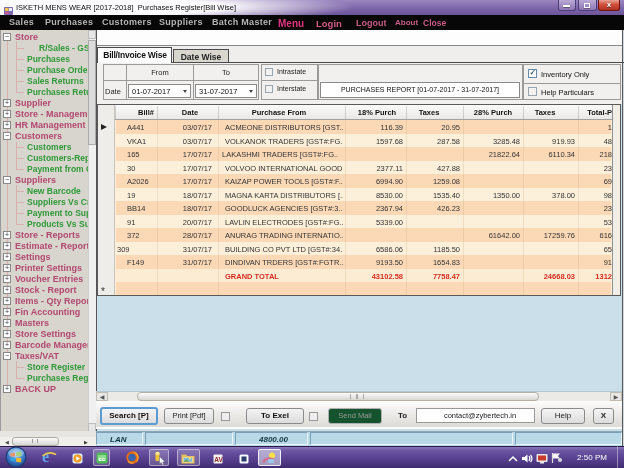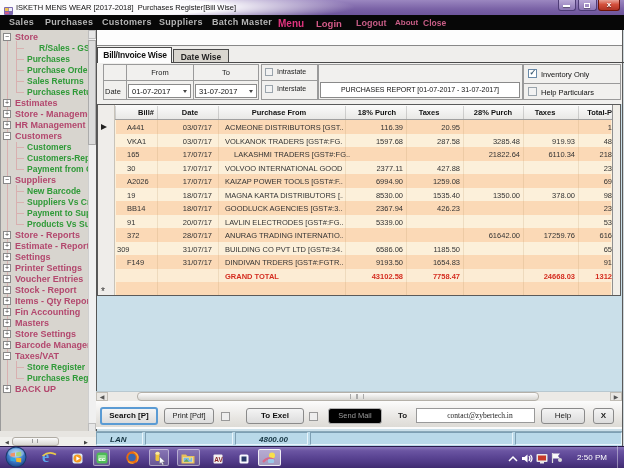--- a/index.html
+++ b/index.html
@@ -41,21 +41,21 @@
 <div class="ab" style="left:39px;top:42.5px;width:61px;height:11px;overflow:hidden;font-size:8.5px;font-weight:bold;color:#2f9a38;white-space:nowrap;line-height:11px;">R/Sales - GST</div>
 <div class="ab" style="left:16px;top:47.5px;width:8px;height:1px;background:#d8b0b0;"></div>
 <div class="ab" style="left:27px;top:53.5px;width:61px;height:11px;overflow:hidden;font-size:8.5px;font-weight:bold;color:#2f9a38;white-space:nowrap;line-height:11px;">Purchases</div>
 <div class="ab" style="left:16px;top:58.5px;width:8px;height:1px;background:#d8b0b0;"></div>
 <div class="ab" style="left:27px;top:64.5px;width:61px;height:11px;overflow:hidden;font-size:8.5px;font-weight:bold;color:#2f9a38;white-space:nowrap;line-height:11px;">Purchase Orders</div>
 <div class="ab" style="left:16px;top:69.5px;width:8px;height:1px;background:#d8b0b0;"></div>
 <div class="ab" style="left:27px;top:75.5px;width:61px;height:11px;overflow:hidden;font-size:8.5px;font-weight:bold;color:#2f9a38;white-space:nowrap;line-height:11px;">Sales Returns</div>
 <div class="ab" style="left:16px;top:80.5px;width:8px;height:1px;background:#d8b0b0;"></div>
 <div class="ab" style="left:27px;top:86.5px;width:61px;height:11px;overflow:hidden;font-size:8.5px;font-weight:bold;color:#2f9a38;white-space:nowrap;line-height:11px;">Purchases Returns</div>
 <div class="ab" style="left:16px;top:91.5px;width:8px;height:1px;background:#d8b0b0;"></div>
-<div class="ab" style="left:15px;top:97.5px;width:73px;height:11px;overflow:hidden;font-size:9px;font-weight:bold;color:#b3486e;white-space:nowrap;line-height:11px;">Estimates</div>
+<div class="ab" style="left:15px;top:97.5px;width:73px;height:11px;overflow:hidden;font-size:9px;font-weight:bold;color:#b3486e;white-space:nowrap;line-height:11px;">Supplier</div>
 <div class="ab" style="left:3px;top:98.5px;width:8px;height:8px;border:1px solid #888;background:#fff;font-size:7px;line-height:6px;text-align:center;color:#333;z-index:2;">+</div>
 <div class="ab" style="left:15px;top:108.5px;width:73px;height:11px;overflow:hidden;font-size:9px;font-weight:bold;color:#b3486e;white-space:nowrap;line-height:11px;">Store - Management</div>
 <div class="ab" style="left:3px;top:109.5px;width:8px;height:8px;border:1px solid #888;background:#fff;font-size:7px;line-height:6px;text-align:center;color:#333;z-index:2;">+</div>
 <div class="ab" style="left:15px;top:119.5px;width:73px;height:11px;overflow:hidden;font-size:9px;font-weight:bold;color:#b3486e;white-space:nowrap;line-height:11px;">HR Management</div>
 <div class="ab" style="left:3px;top:120.5px;width:8px;height:8px;border:1px solid #888;background:#fff;font-size:7px;line-height:6px;text-align:center;color:#333;z-index:2;">+</div>
 <div class="ab" style="left:15px;top:130.5px;width:73px;height:11px;overflow:hidden;font-size:9px;font-weight:bold;color:#b3486e;white-space:nowrap;line-height:11px;">Customers</div>
 <div class="ab" style="left:3px;top:131.5px;width:8px;height:8px;border:1px solid #888;background:#fff;font-size:7px;line-height:6px;text-align:center;color:#333;z-index:2;">−</div>
 <div class="ab" style="left:27px;top:141.5px;width:61px;height:11px;overflow:hidden;font-size:8.5px;font-weight:bold;color:#2f9a38;white-space:nowrap;line-height:11px;">Customers</div>
 <div class="ab" style="left:16px;top:146.5px;width:8px;height:1px;background:#d8b0b0;"></div>
 <div class="ab" style="left:27px;top:152.5px;width:61px;height:11px;overflow:hidden;font-size:8.5px;font-weight:bold;color:#2f9a38;white-space:nowrap;line-height:11px;">Customers-Reports</div>
@@ -190,21 +190,21 @@
 <div class="ab" style="left:172px;top:136.5px;width:40px;text-align:right;font-size:7.5px;color:#333;">03/07/17</div>
 <div class="ab" style="left:225px;top:136.5px;width:118px;overflow:hidden;white-space:nowrap;font-size:7.5px;color:#333;">VOLKANOK TRADERS [GST#:FG...</div>
 <div class="ab" style="left:333px;top:136.5px;width:70px;text-align:right;font-size:7.5px;color:#333;">1597.68</div>
 <div class="ab" style="left:390px;top:136.5px;width:70px;text-align:right;font-size:7.5px;color:#333;">287.58</div>
 <div class="ab" style="left:450px;top:136.5px;width:70px;text-align:right;font-size:7.5px;color:#333;">3285.48</div>
 <div class="ab" style="left:505px;top:136.5px;width:70px;text-align:right;font-size:7.5px;color:#333;">919.93</div>
 <div class="ab" style="left:582px;top:136.5px;width:30px;text-align:right;font-size:7.5px;color:#333;">48</div>
 <div class="ab" style="left:116px;top:147.0px;width:495px;height:13.5px;background:#fbd9b6;"></div>
 <div class="ab" style="left:127px;top:150.0px;font-size:7.5px;color:#333;">165</div>
 <div class="ab" style="left:172px;top:150.0px;width:40px;text-align:right;font-size:7.5px;color:#333;">17/07/17</div>
-<div class="ab" style="left:234px;top:150.0px;width:118px;overflow:hidden;white-space:nowrap;font-size:7.5px;color:#333;">LAKASHMI TRADERS [GST#:FG..</div>
+<div class="ab" style="left:222px;top:150.0px;width:118px;overflow:hidden;white-space:nowrap;font-size:7.5px;color:#333;">LAKASHMI TRADERS [GST#:FG..</div>
 <div class="ab" style="left:450px;top:150.0px;width:70px;text-align:right;font-size:7.5px;color:#333;">21822.64</div>
 <div class="ab" style="left:505px;top:150.0px;width:70px;text-align:right;font-size:7.5px;color:#333;">6110.34</div>
 <div class="ab" style="left:582px;top:150.0px;width:30px;text-align:right;font-size:7.5px;color:#333;">218</div>
 <div class="ab" style="left:116px;top:160.5px;width:495px;height:13.5px;background:#fcf0da;"></div>
 <div class="ab" style="left:127px;top:163.5px;font-size:7.5px;color:#333;">30</div>
 <div class="ab" style="left:172px;top:163.5px;width:40px;text-align:right;font-size:7.5px;color:#333;">17/07/17</div>
 <div class="ab" style="left:225px;top:163.5px;width:118px;overflow:hidden;white-space:nowrap;font-size:7.5px;color:#333;">VOLVOO INTERNATIONAL GOOD...</div>
 <div class="ab" style="left:333px;top:163.5px;width:70px;text-align:right;font-size:7.5px;color:#333;">2377.11</div>
 <div class="ab" style="left:390px;top:163.5px;width:70px;text-align:right;font-size:7.5px;color:#333;">427.88</div>
 <div class="ab" style="left:582px;top:163.5px;width:30px;text-align:right;font-size:7.5px;color:#333;">23</div>
@@ -283,24 +283,24 @@
 <div class="ab" style="left:610px;top:392px;width:12px;height:9px;background:#e9e7e3;border:1px solid #c0bcb4;font-size:6px;line-height:8px;text-align:center;color:#555;">▶</div>
 <div class="ab" style="left:137px;top:392px;width:402px;height:9px;background:linear-gradient(#fdfdfd,#d8d6d2);border:1px solid #b4b0a8;border-radius:4px;"></div>
 <div class="ab" style="left:350px;top:394px;width:14px;height:5px;border-left:1px solid #aaa;border-right:1px solid #aaa;background:linear-gradient(90deg,transparent 45%,#aaa 45%,#aaa 55%,transparent 55%);"></div>
 
 <div class="ab" style="left:96px;top:401px;width:528px;height:28px;background:linear-gradient(#fcfcfc,#e6e4e0 70%,#dddbd6);border-bottom:2px solid #fbfbfb;"></div>
 <div class="ab" style="left:100px;top:407px;width:58px;height:18px;background:linear-gradient(#f4f4f4,#dcdcdc);border:2px solid #5a9bd4;border-radius:3px;font-size:8px;font-weight:bold;color:#111;text-align:center;line-height:14px;">Search [P]</div>
 <div class="ab" style="left:164px;top:408px;width:50px;height:16px;background:linear-gradient(#f4f4f4,#dcdcdc);border:1px solid #8a8a8a;border-radius:3px;font-size:7.5px;color:#222;text-align:center;line-height:14px;">Print [Pdf]</div>
 <div class="ab" style="left:221px;top:412px;width:9px;height:9px;background:#eee;border:1px solid #999;"></div>
 <div class="ab" style="left:246px;top:408px;width:58px;height:16px;background:linear-gradient(#f4f4f4,#dcdcdc);border:1px solid #8a8a8a;border-radius:3px;font-size:8px;font-weight:bold;color:#111;text-align:center;line-height:14px;">To Exel</div>
 <div class="ab" style="left:309px;top:412px;width:9px;height:9px;background:#eee;border:1px solid #999;"></div>
-<div class="ab" style="left:328px;top:408px;width:54px;height:16px;background:#000000;border:1px solid #b0b0b0;border-radius:3px;font-size:7.5px;color:#9a9a9a;text-align:center;line-height:14px;">Send Mail</div>
+<div class="ab" style="left:328px;top:408px;width:54px;height:16px;background:#14532d;border:1px solid #b0b0b0;border-radius:3px;font-size:7.5px;color:#9a9a9a;text-align:center;line-height:14px;">Send Mail</div>
 <div class="ab" style="left:398px;top:411px;font-size:8px;font-weight:bold;color:#222;">To</div>
 <div class="ab" style="left:416px;top:408px;width:119px;height:15px;background:#fff;border:1px solid #999;"></div>
-<div class="ab" style="left:416px;top:411px;width:128px;font-size:7.5px;color:#222;text-align:center;font-family:Liberation Serif, serif;">contact@zybertech.in</div>
+<div class="ab" style="left:416px;top:411px;width:128px;font-size:7.5px;color:#222;text-align:center;">contact@zybertech.in</div>
 <div class="ab" style="left:541px;top:408px;width:44px;height:16px;background:linear-gradient(#f4f4f4,#dcdcdc);border:1px solid #8a8a8a;border-radius:3px;font-size:8px;color:#222;text-align:center;line-height:14px;">Help</div>
 <div class="ab" style="left:593px;top:408px;width:21px;height:16px;background:linear-gradient(#f4f4f4,#dcdcdc);border:1px solid #8a8a8a;border-radius:3px;font-size:8px;font-weight:bold;color:#222;text-align:center;line-height:14px;">X</div>
 
 <div class="ab" style="left:0;top:431px;width:624px;height:15px;background:#b9d9e9;border-top:1px solid #8aa8b8;"></div>
 
 <div class="ab" style="left:0;top:431px;width:96px;height:15px;background:#e7e5e1;"></div>
 <div class="ab" style="left:0;top:437px;width:96px;height:9px;background:#f0efec;"></div>
 <div class="ab" style="left:3px;top:439px;width:8px;height:7px;font-size:5px;line-height:7px;text-align:center;color:#444;">◀</div>
 <div class="ab" style="left:12px;top:437px;width:47px;height:9px;background:linear-gradient(#fbfbfb,#d8d6d2);border:1px solid #b0aca4;border-radius:3px;"></div>
 <div class="ab" style="left:32px;top:439px;width:6px;height:4px;border-left:1px solid #999;border-right:1px solid #999;background:linear-gradient(90deg,transparent 40%,#999 40%,#999 60%,transparent 60%);"></div>

